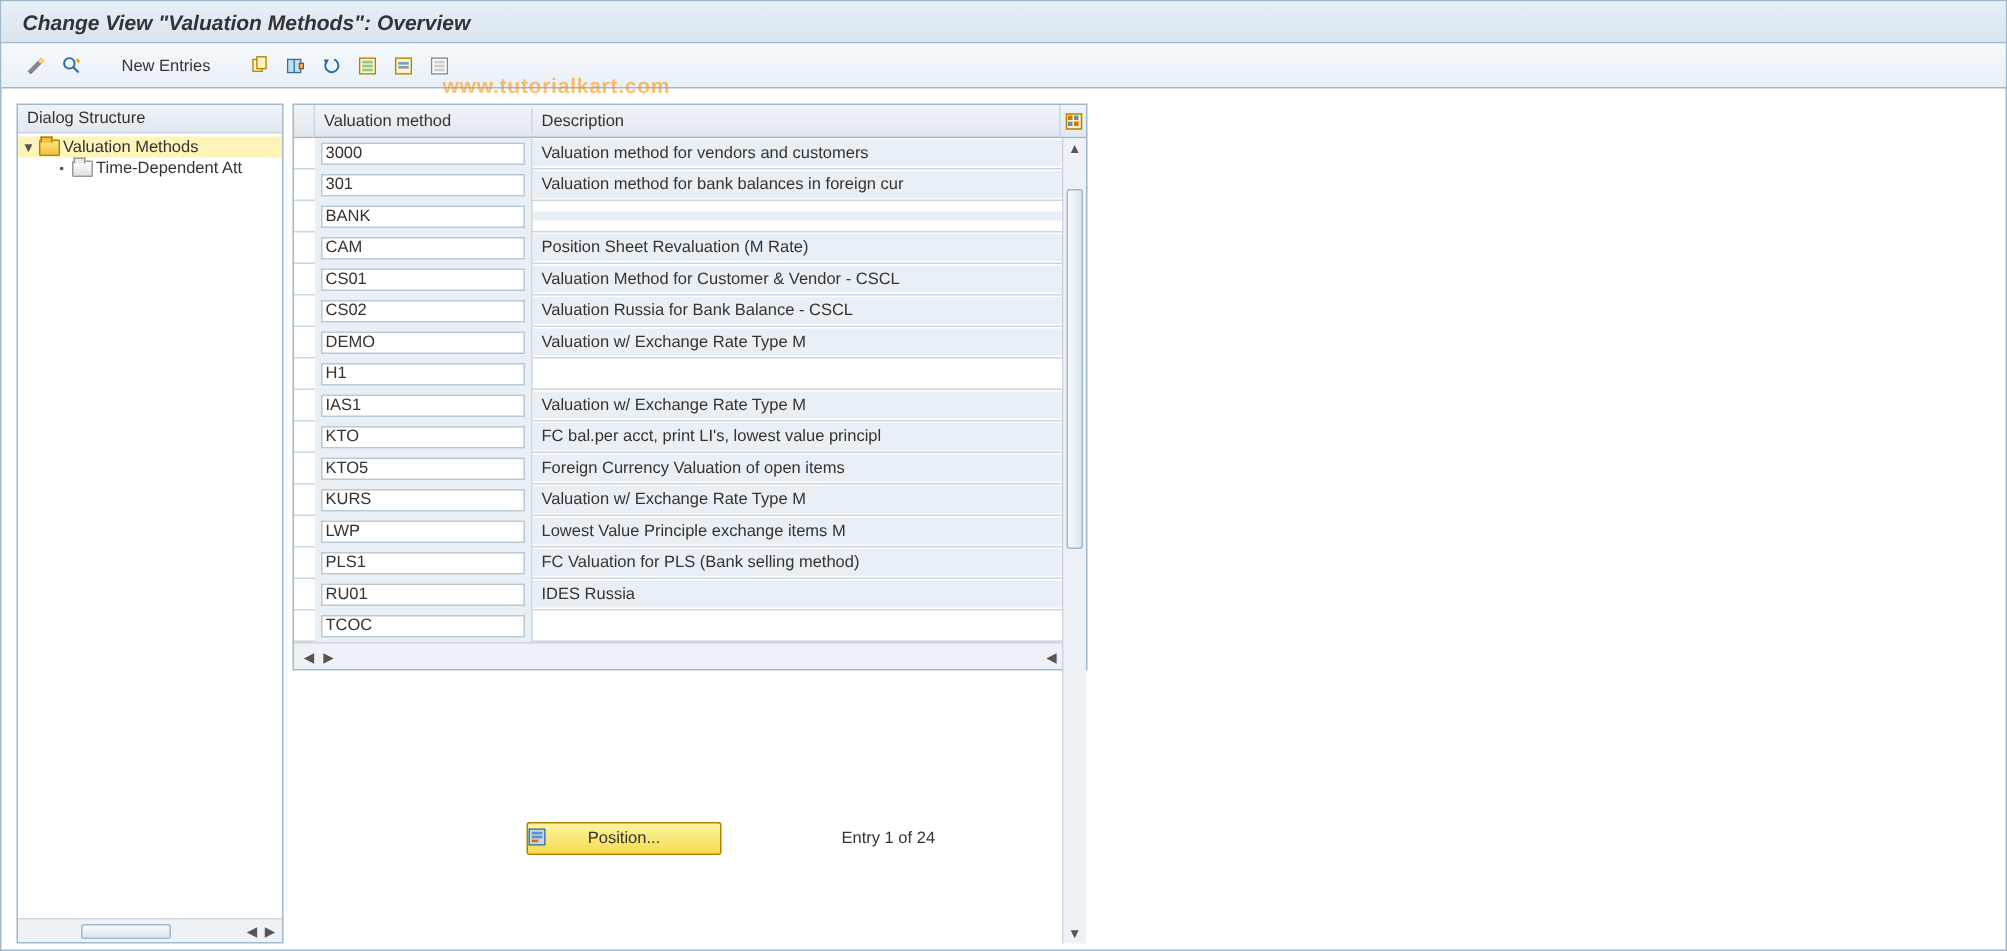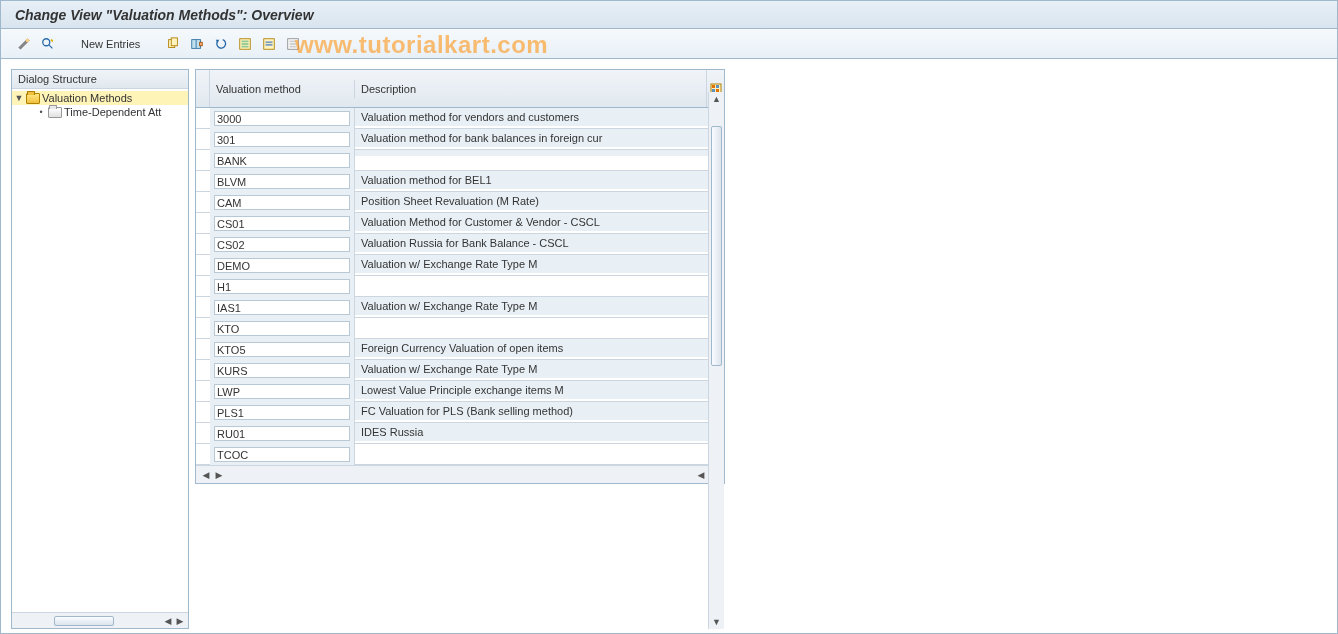--- a/index.html
+++ b/index.html
@@ -58,22 +58,22 @@
       color: #333;
       margin: 4px 4px;
       cursor: pointer;
     }
     .toolbar-sep {
       width: 8px;
     }
     .watermark {
       position: absolute;
       left: 294px;
-      top: 2px;
-      font-size: 24px;
+      top: 20px;
+      font-size: 14px;
       color: rgba(255,140,0,0.55);
       font-weight: bold;
       pointer-events: none;
       letter-spacing: 0.5px;
     }
     
     
     .main-area {
       display: flex;
       height: calc(100% - 58px);
@@ -185,21 +185,21 @@
     .table-panel {
       border: 1px solid #a0b8cc;
       background: #fff;
       display: flex;
       flex-direction: column;
     }
     .table-header-row {
       display: flex;
       background: linear-gradient(to bottom, #f0f4f8, #e0e8ef);
       border-bottom: 1px solid #a0b8cc;
-      height: 38px;
+      height: 22px;
       align-items: center;
     }
     .row-selector-head {
       width: 14px;
       height: 100%;
       border-right: 1px solid #cbd6e0;
       background: linear-gradient(to bottom, #f0f4f8, #e0e8ef);
     }
     .col-method { width: 145px; padding: 3px 6px; border-right: 1px solid #cbd6e0;}
     .col-desc { flex: 1; padding: 3px 6px; }
@@ -214,21 +214,21 @@
     }
     .config-icon-head svg { width: 12px; height: 12px; }
     
     .table-body {
       position: relative;
     }
     .data-row {
       display: flex;
       height: 21px;
       border-bottom: 1px solid #cbd6e0;
-      align-items: flex-start;
+      align-items: center;
     }
     .row-selector {
       width: 14px;
       background: linear-gradient(to bottom, #f0f4f8, #e0e8ef);
       border-right: 1px solid #cbd6e0;
       cursor: pointer;
       flex-shrink: 0;
     }
     .cell-method {
       width: 145px;
@@ -465,26 +465,20 @@
               <div class="vscroll-cell"></div>
             </div>
             <div class="data-row">
               <div class="row-selector"></div>
               <div class="cell-method"><input class="cell-method-input" value="BANK" style=""></div>
               <div class="cell-desc"></div>
               <div class="vscroll-cell"></div>
             </div>
             <div class="data-row">
               <div class="row-selector"></div>
-              <div class="cell-method"><input class="cell-method-input" value="BLVM" style=""></div>
-              <div class="cell-desc">Valuation method for BEL1</div>
-              <div class="vscroll-cell"></div>
-            </div>
-            <div class="data-row">
-              <div class="row-selector"></div>
               <div class="cell-method"><input class="cell-method-input" value="CAM" style=""></div>
               <div class="cell-desc">Position Sheet Revaluation (M Rate)</div>
               <div class="vscroll-cell"></div>
             </div>
             <div class="data-row">
               <div class="row-selector"></div>
               <div class="cell-method"><input class="cell-method-input" value="CS01" style=""></div>
               <div class="cell-desc">Valuation Method for Customer &amp; Vendor - CSCL</div>
               <div class="vscroll-cell"></div>
             </div>
@@ -507,20 +501,21 @@
             </div>
             <div class="data-row">
               <div class="row-selector"></div>
               <div class="cell-method"><input class="cell-method-input" value="IAS1" style=""></div>
               <div class="cell-desc">Valuation w/ Exchange Rate Type M</div>
               <div class="vscroll-cell"></div>
             </div>
             <div class="data-row">
               <div class="row-selector"></div>
               <div class="cell-method"><input class="cell-method-input" value="KTO" style=""></div>
+              <div class="cell-desc">FC bal.per acct, print LI's, lowest value principl</div>
               <div class="vscroll-cell"></div>
             </div>
             <div class="data-row">
               <div class="row-selector"></div>
               <div class="cell-method"><input class="cell-method-input" value="KTO5" style=""></div>
               <div class="cell-desc">Foreign Currency Valuation of open items</div>
               <div class="vscroll-cell"></div>
             </div>
             <div class="data-row">
               <div class="row-selector"></div>
@@ -566,14 +561,30 @@
 
         <div class="vscroll">
           <div class="vscroll-arrow-up">▲</div>
           <div class="vscroll-thumb"></div>
           <div class="vscroll-arrow-down">▼</div>
         </div>
       </div>
     </div>
   </div>
 
+  <div class="footer-line">
+    <div class="position-button-wrap">
+      <span class="position-icon ico">
+        <svg viewBox="0 0 16 16">
+            <rect x="2" y="2" width="12" height="12" fill="#c0d8f0" stroke="#3070a0"></rect>
+            <rect x="4" y="4" width="8" height="2" fill="#6090c0"></rect>
+            <rect x="4" y="7" width="8" height="2" fill="#6090c0"></rect>
+            <rect x="4" y="10" width="5" height="2" fill="#e07000"></rect>
+          </svg>
+      </span>
+      <div class="position-button">
+        <span>Position...</span>
+      </div>
+    </div>
+    <span class="entry-text">Entry 1 of 24</span>
+  </div>
 
 </div>
 
 </body></html>

